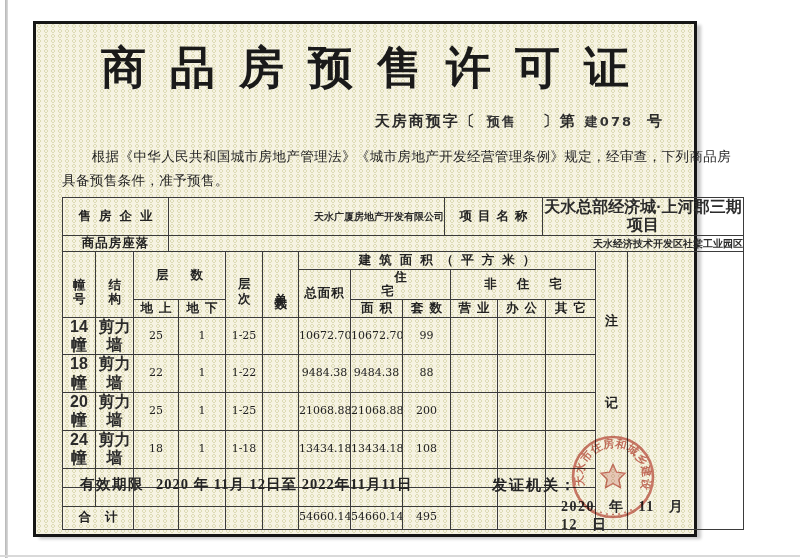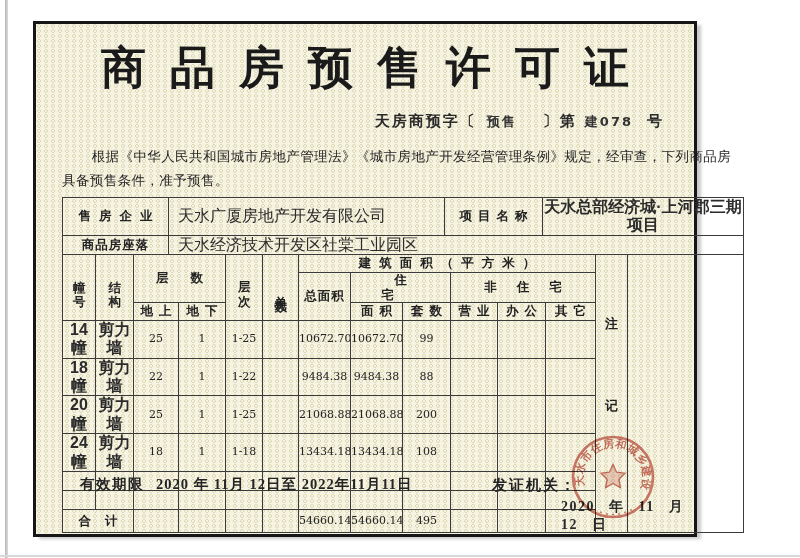--- a/index.html
+++ b/index.html
@@ -26,22 +26,22 @@
     overflow:hidden;}
   .t2{margin-top:-1px;}
   .lab{font-weight:bold;font-size:12.5px;color:#222;}
   .ls8{letter-spacing:8px;text-indent:8px;}
   .ls6{letter-spacing:6px;text-indent:6px;}
   .ls1{letter-spacing:1px;}
   .ls22{letter-spacing:22px;text-indent:22px;}
   .ls26{letter-spacing:26px;text-indent:26px;}
   .ls20{letter-spacing:20px;text-indent:20px;}
   .ls14{letter-spacing:14px;text-indent:14px;}
-  .val{font-family:"DejaVu Sans","Liberation Sans",sans-serif;font-weight:normal;font-size:16px;color:#2b2b2b;
-    text-align:left;padding-left:9px;}
+  .val{font-family:"DejaVu Sans","Liberation Sans",sans-serif;font-weight:bold;font-size:10px;color:#2b2b2b;
+    text-align:right;padding-left:9px;}
   .cval{font-family:Liberation Sans, sans-serif;font-weight:bold;font-size:16px;color:#2b2b2b;}
   .num{font-family:"DejaVu Serif","Liberation Serif",serif;font-size:11px;color:#222;text-align:center;}
   .vlab{display:inline-block;writing-mode:vertical-rl;text-orientation:upright;
     font-weight:bold;font-size:12.5px;color:#222;}
   .gap14{letter-spacing:14px;}
   .gap2{letter-spacing:2px;}
   .t1 tr.r1{height:21px;}
   .t1 tr.r2{height:16px;}
   .t2 tr.hr{height:18px;}
   .t2 tr.dr{height:21px;}

